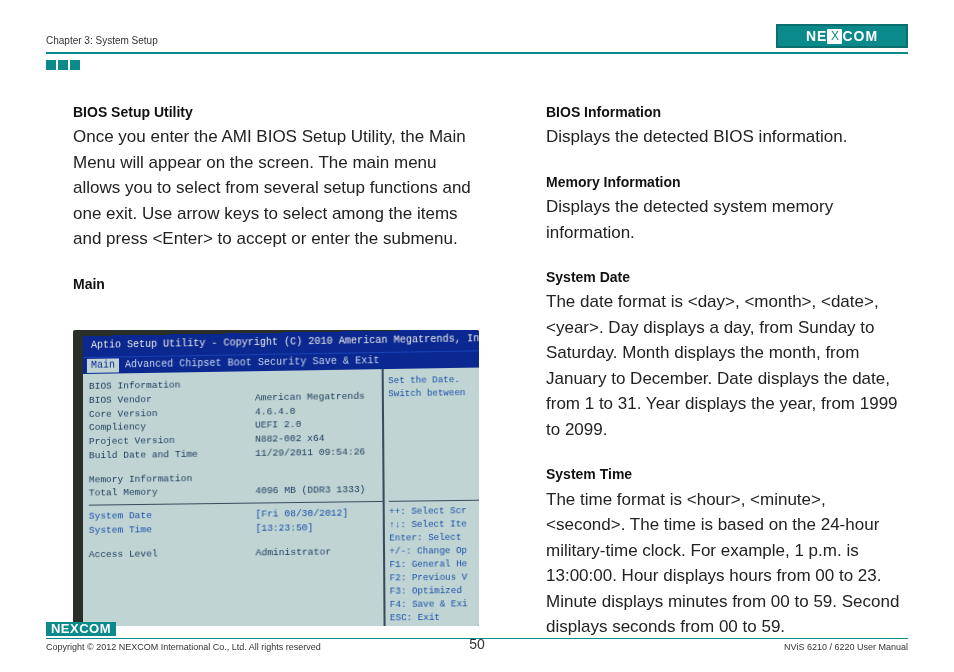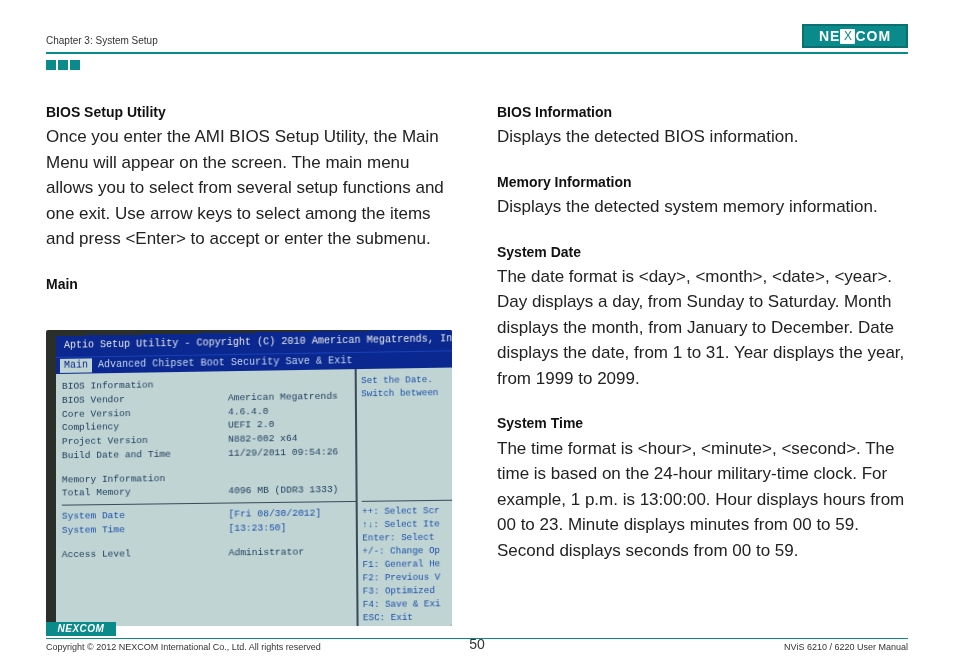--- a/index.html
+++ b/index.html
@@ -15,21 +15,21 @@
     line-height: 1.45;
   }
   .top-row {
     display: flex;
     justify-content: space-between;
     align-items: flex-end;
     margin-bottom: 4px;
   }
   .chapter-title { font-size: 10px; color: #333; }
   .logo {
-    width: 106px; height: 24px;
+    width: 132px; height: 24px;
     background: #0a8a8a;
     display: flex; align-items: center; justify-content: center;
     border: 2px solid #0a7070;
   }
   .logo-text {
     color: #fff; font-weight: bold; font-size: 14px;
     letter-spacing: 1px; font-family: Arial, sans-serif;
   }
   .logo-x {
     display: inline-block;
@@ -38,21 +38,21 @@
     text-align: center; font-size: 12px; margin: 0 0px;
     border-radius: 1px;
   }
   .hr-top { border: none; border-top: 2px solid #0a8a8a; margin-bottom: 6px; }
   .squares { display: flex; gap: 2px; margin-bottom: 32px; }
   .sq { width: 10px; height: 10px; background: #0a8a8a; }
   .columns {
     display: flex;
     gap: 40px;
   }
-  .col { flex: 1; }
+  .col { flex: 1; margin-left: 27px; }
   .section-h { font-size: 14px; font-weight: bold; color: #111; margin-top: 0; margin-bottom: 2px; }
   .section-h.sp { margin-top: 22px; }
   .para { font-size: 17px; color: #222; line-height: 1.5; }
   .bios-shot {
     margin-top: 36px;
     width: 406px; height: 296px;
     position: relative;
     background: #2a2f2a;
     overflow: hidden;
     border-radius: 2px;
@@ -115,21 +115,21 @@
   .footer {
     position: absolute;
     left: 46px; right: 46px; bottom: 18px;
   }
   .footer-logo {
     width: 70px; height: 14px;
     background: #0a8a8a;
     display: flex; align-items: center; justify-content: center;
     margin-bottom: 2px;
   }
-  .footer-logo-text { color: #fff; font-weight: bold; font-size: 10px; letter-spacing: 0.5px; font-style: italic; }
+  .footer-logo-text { color: #fff; font-weight: bold; font-size: 13px; letter-spacing: 0.5px; }
   .hr-bot { border: none; border-top: 1.5px solid #0a8a8a; margin-bottom: 2px; }
   .footer-row { display: flex; justify-content: space-between; font-size: 9px; color: #333; align-items: flex-end; }
   .pgnum { position: absolute; left: 50%; transform: translateX(-50%); font-size: 14px; }
 </style>
 </head>
 <body>
 
 <div class="top-row">
   <div class="chapter-title">Chapter 3: System Setup</div>
   <div class="logo">

